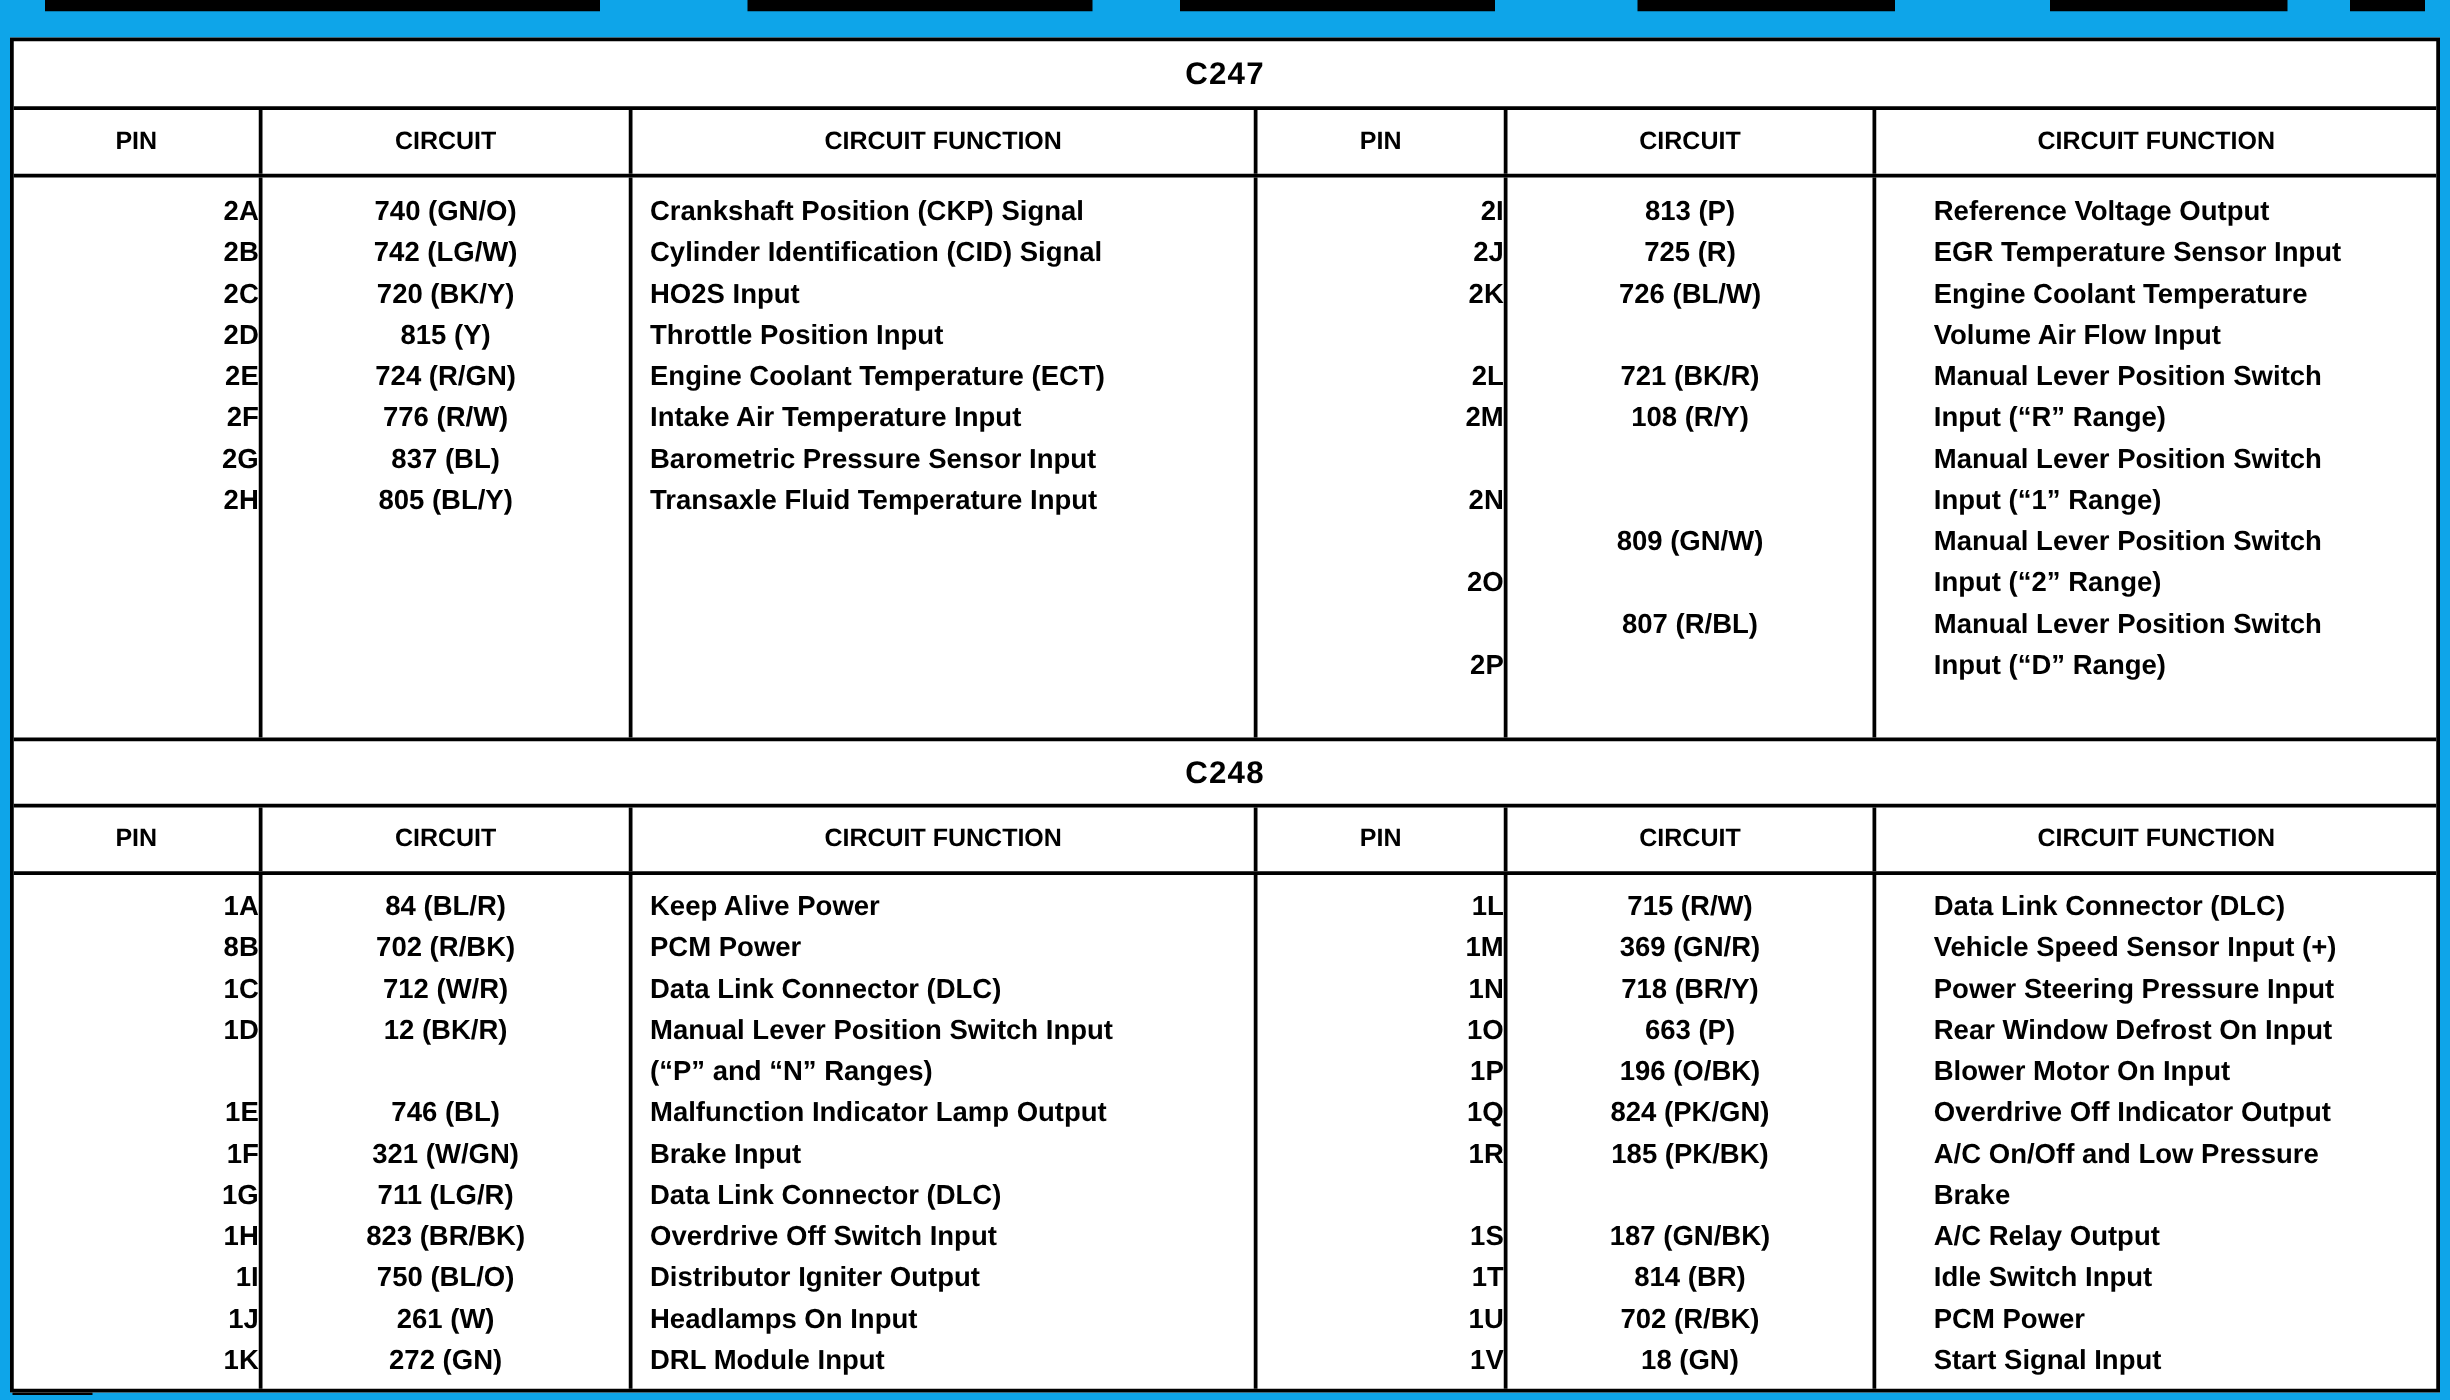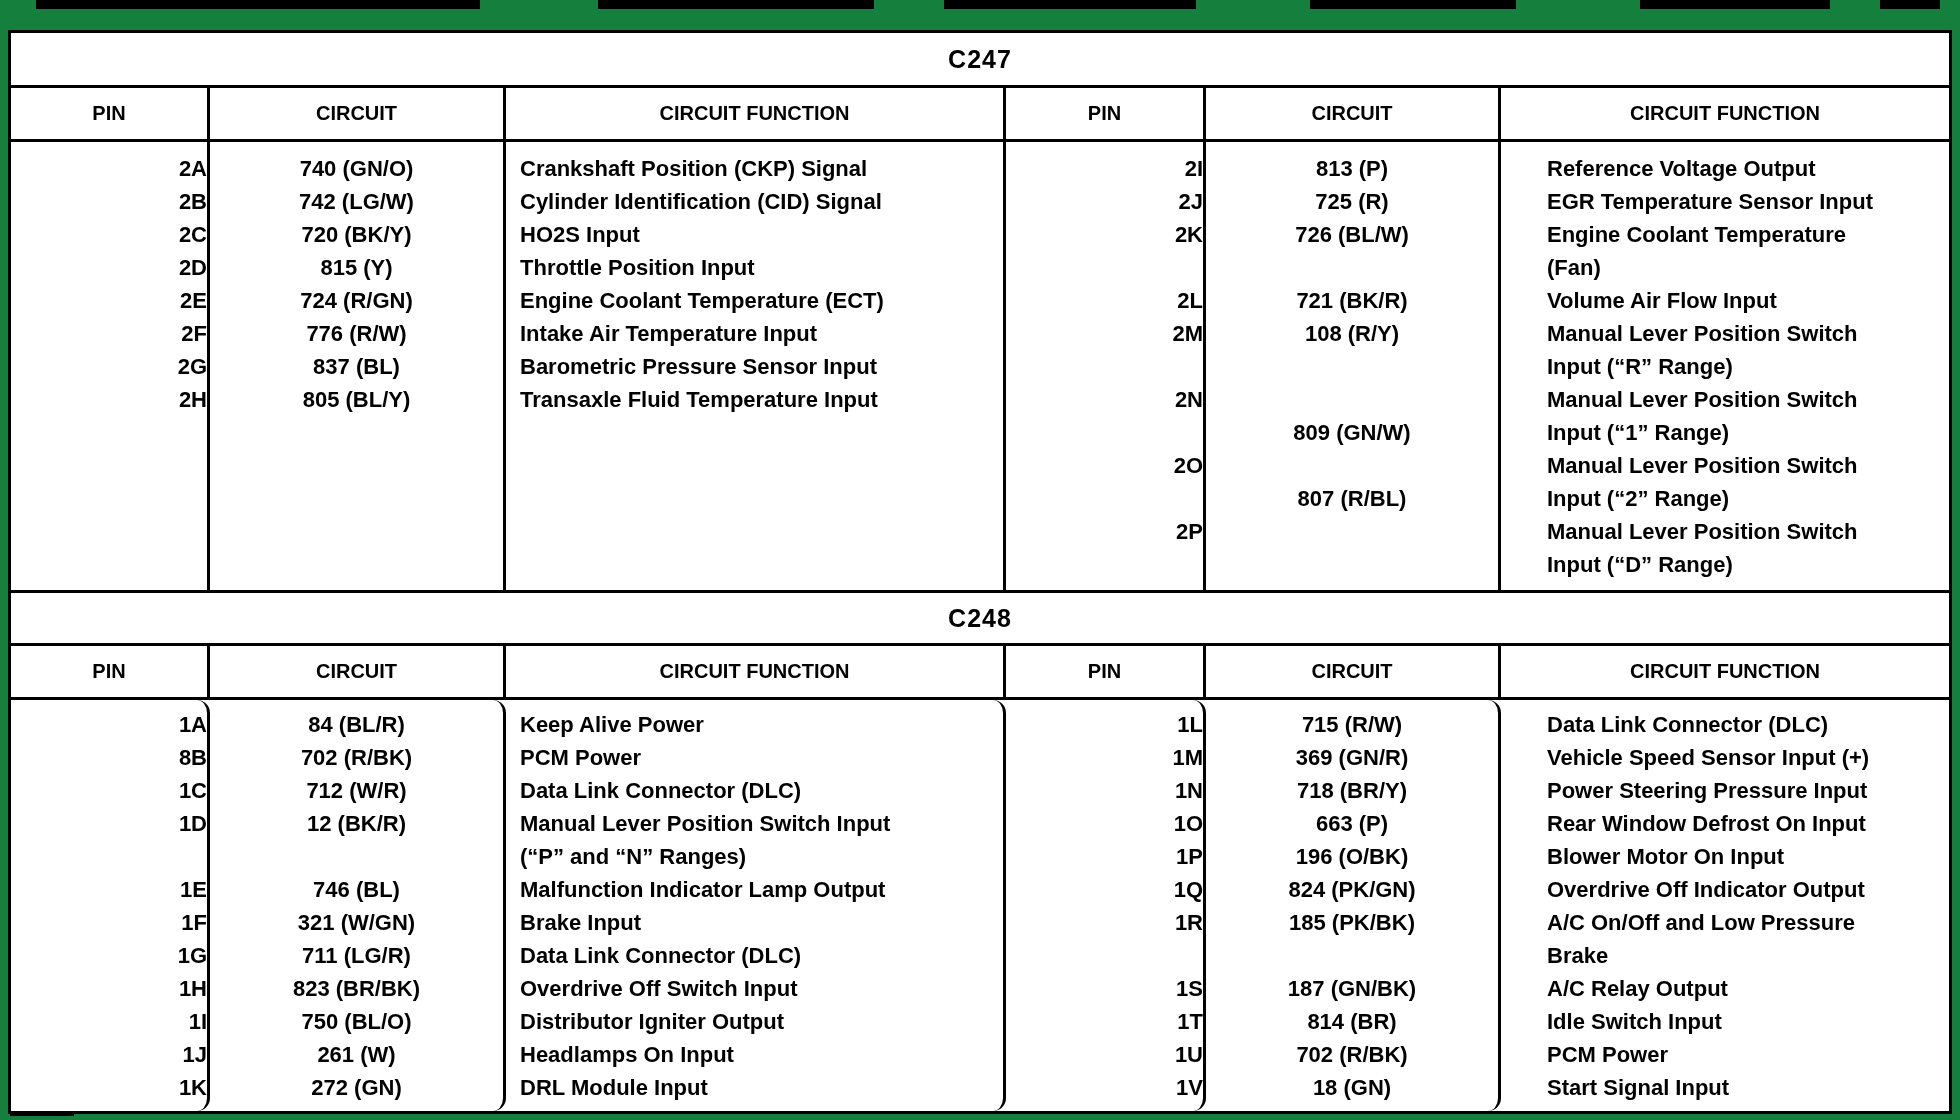--- a/index.html
+++ b/index.html
@@ -4,21 +4,21 @@
 <style>
   html, body {
     margin: 0;
     padding: 0;
     background: #ffffff;
   }
   .page {
     position: relative;
     width: 1960px;
     height: 1120px;
-    background: #15803d;
+    background: #0ea5e9;
     font-family: "Liberation Sans", sans-serif;
     color: #000000;
     overflow: hidden;
   }
   
   .artifact {
     position: absolute;
     background: #000000;
   }
   
@@ -75,21 +75,21 @@
   .body-cell {
     border-right: 3px solid #000000;
     box-sizing: border-box;
     font-size: 22px;
     font-weight: bold;
     line-height: 33px;
     overflow: hidden;
   }
   .body-cell:last-child { border-right: none; margin-left: 32px; }
   .body-row.first .body-cell { padding-top: 10px; }
-  .body-row.second .body-cell { padding-top: 8px; border-radius: 13px; }
+  .body-row.second .body-cell { padding-top: 8px; }
   .pin-cell { text-align: right; }
   .circuit-cell { text-align: center; }
   .function-cell { text-align: left; padding-left: 14px; padding-right: 6px; }
   .line { white-space: nowrap; }
 </style>
 </head>
 <body>
 
 <div class="page">
 
@@ -171,21 +171,20 @@
           <div class="line">&nbsp;</div>
           <div class="line">809 (GN/W)</div>
           <div class="line">&nbsp;</div>
           <div class="line">807 (R/BL)</div>
           <div class="line">&nbsp;</div>
         </div>
       <div class="body-cell function-cell">
           <div class="line">Reference Voltage Output</div>
           <div class="line">EGR Temperature Sensor Input</div>
           <div class="line">Engine Coolant Temperature</div>
-          <div class="line">(Fan)</div>
           <div class="line">Volume Air Flow Input</div>
           <div class="line">Manual Lever Position Switch</div>
           <div class="line">Input (“R” Range)</div>
           <div class="line">Manual Lever Position Switch</div>
           <div class="line">Input (“1” Range)</div>
           <div class="line">Manual Lever Position Switch</div>
           <div class="line">Input (“2” Range)</div>
           <div class="line">Manual Lever Position Switch</div>
           <div class="line">Input (“D” Range)</div>
         </div>

